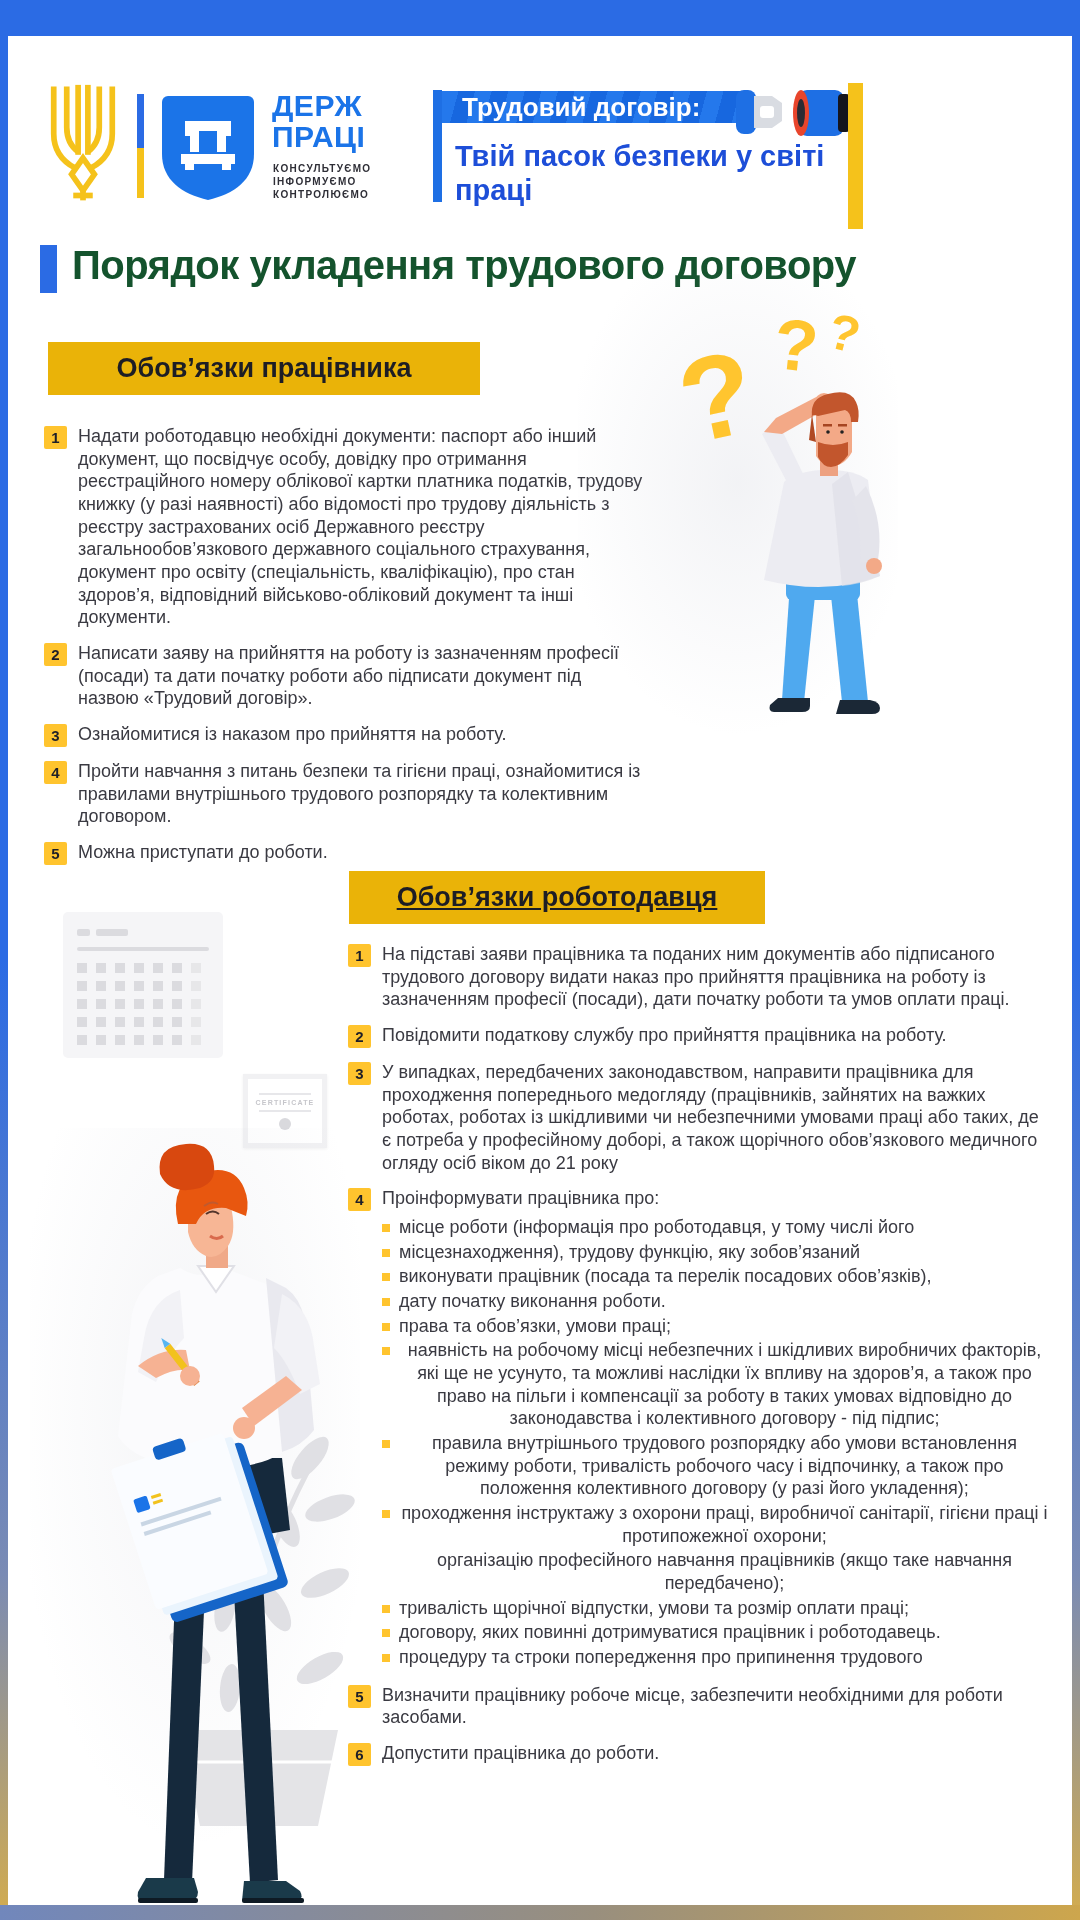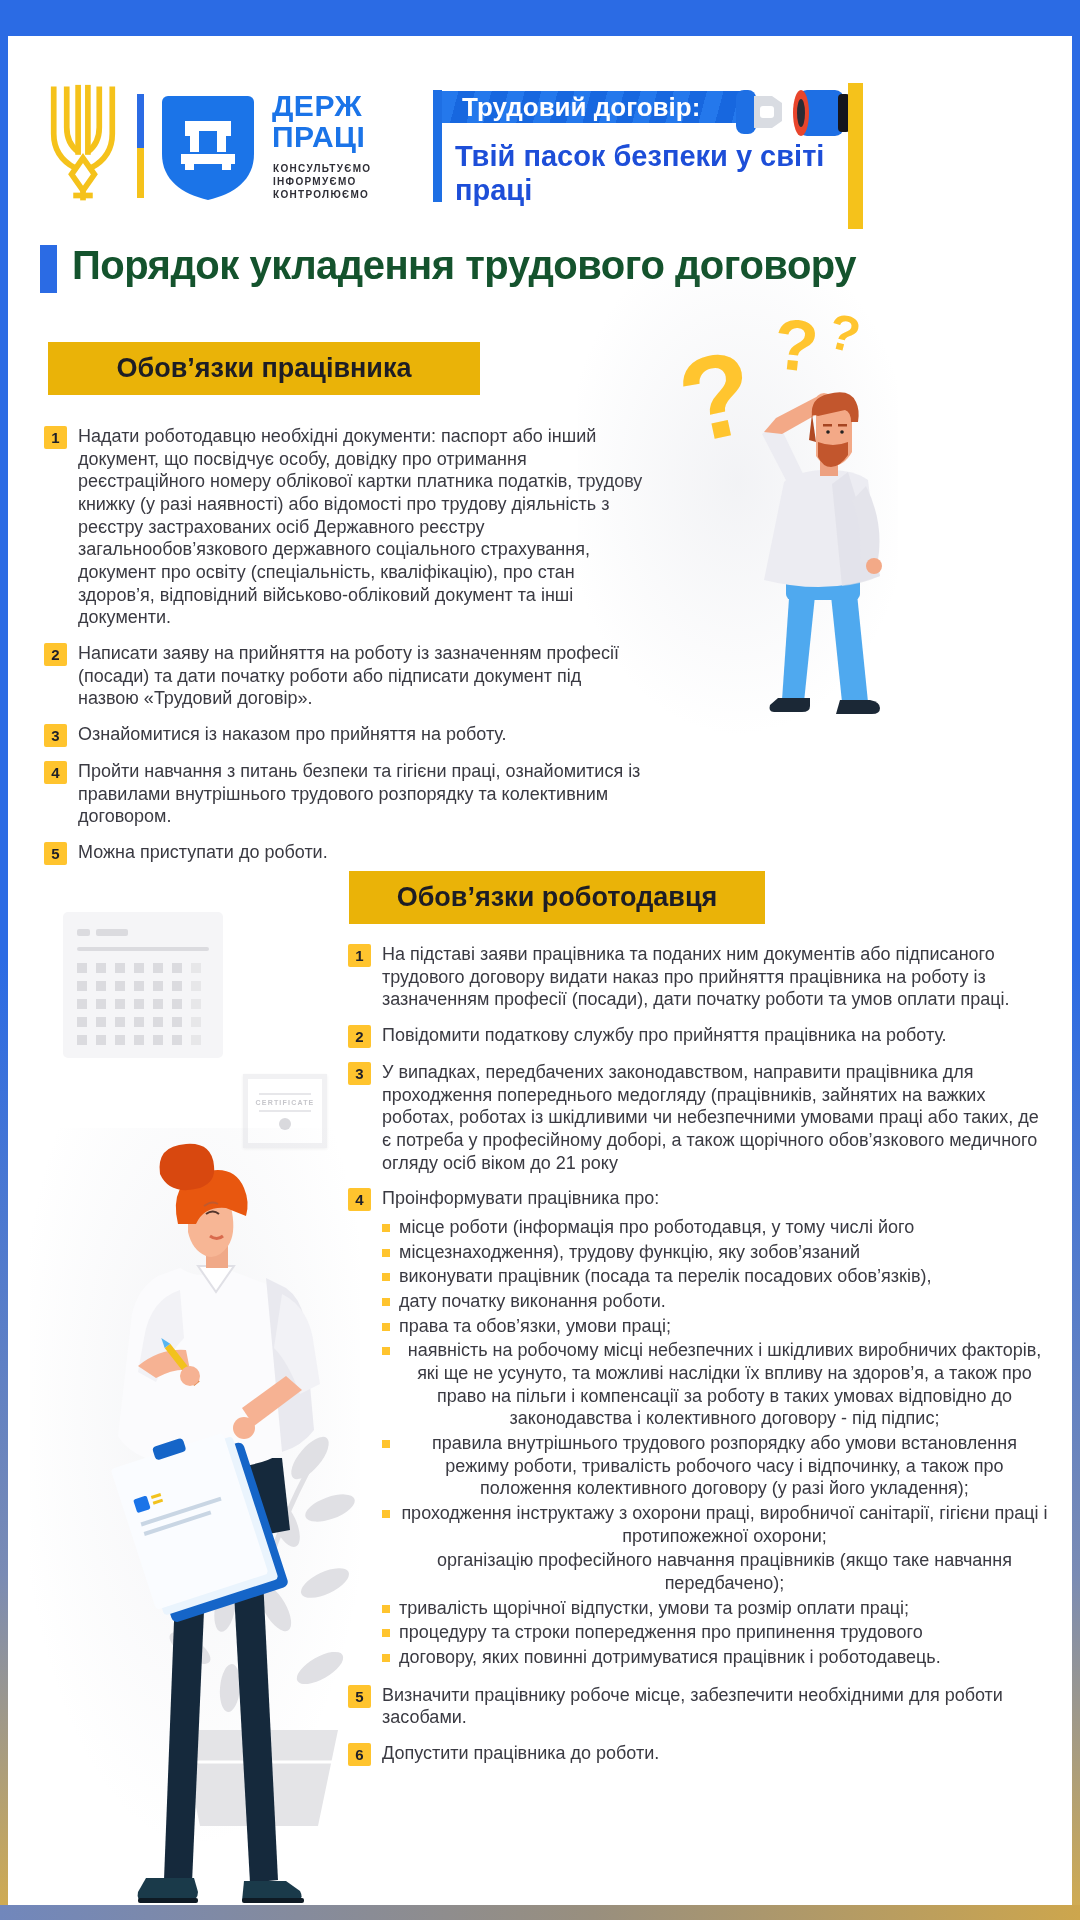--- a/index.html
+++ b/index.html
@@ -34,21 +34,21 @@
 
   
   .title-bar{position:absolute;left:32px;top:209px;width:17px;height:48px;background:#2B6BE4;}
   .page-title{position:absolute;left:64px;top:207px;width:990px;color:#14532d;
     font-weight:bold;font-size:40px;line-height:1.1;letter-spacing:-0.5px;}
 
   
   .badge{position:absolute;background:#eab308;color:#1D1D25;font-weight:bold;font-size:27px;
     display:flex;align-items:center;justify-content:center;}
   .badge1{left:40px;top:306px;width:432px;height:53px;}
-  .badge2{left:341px;top:835px;width:416px;height:53px;}
+  .badge2{left:341px;top:835px;width:416px;height:53px;text-decoration:underline;}
 
   
   .col{position:absolute;}
   .col1{left:36px;top:389px;width:600px;}
   .col2{left:340px;top:907px;width:702px;}
   .item{display:flex;margin-bottom:13px;}
   .chip{flex:0 0 23px;width:23px;height:23px;margin-right:11px;margin-top:1px;background:#FFC42E;
     color:#1F1F28;font-weight:bold;font-size:15px;display:flex;align-items:center;
     justify-content:center;border-radius:2px;}
   .itext{color:#3A3A42;font-size:18px;line-height:1.26;}
@@ -346,25 +346,25 @@
             <div class="sub">
                 <span class="sq" style="visibility: hidden;"></span>
                 <span class="itext">організацію професійного навчання працівників (якщо таке навчання передбачено);</span>
               </div>
             <div class="sub">
                 <span class="sq"></span>
                 <span class="itext">тривалість щорічної відпустки, умови та розмір оплати праці;</span>
               </div>
             <div class="sub">
                 <span class="sq"></span>
+                <span class="itext">договору, яких повинні дотримуватися працівник і роботодавець.</span>
+              </div>
+            <div class="sub">
+                <span class="sq"></span>
                 <span class="itext">процедуру та строки попередження про припинення трудового</span>
-              </div>
-            <div class="sub">
-                <span class="sq"></span>
-                <span class="itext">договору, яких повинні дотримуватися працівник і роботодавець.</span>
               </div>
           </div>
         </div>
       </div>
       <div class="item">
         <span class="chip">5</span>
         <div class="itext">Визначити працівнику робоче місце, забезпечити необхідними для роботи засобами.</div>
       </div>
       <div class="item">
         <span class="chip">6</span>

